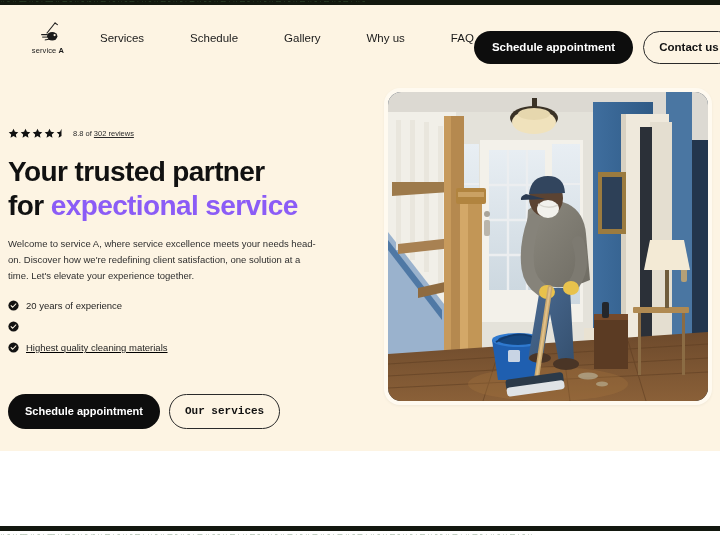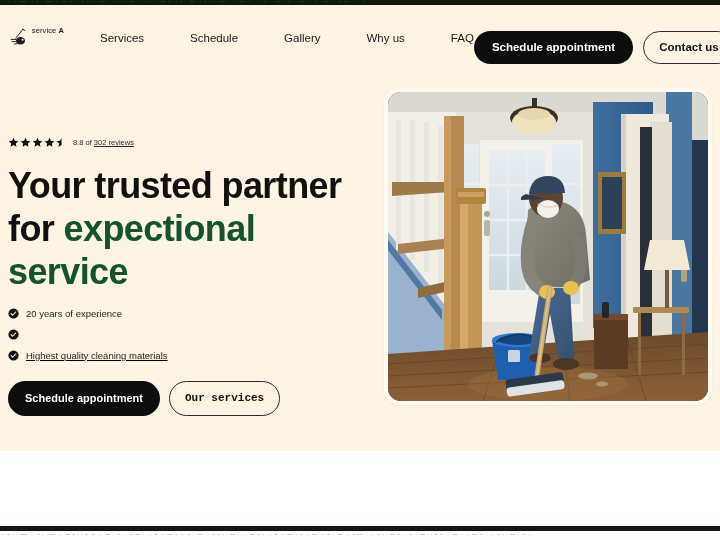--- a/index.html
+++ b/index.html
@@ -86,21 +86,22 @@
     height: 65px;
     z-index: 10;
     display: flex;
     align-items: center;
     padding: 0 12px 0 8px;
   }
 
   .logo {
     width: 56px;
     display: flex;
-    align-items: flex-start;
+    flex-direction: column;
+    align-items: flex-end;
     justify-content: center;
     gap: 1px;
     flex: none;
   }
   .logo-mark { width: 26px; height: 24px; display: block; }
   .logo-text {
     font-size: 7.5px;
     color: #1b1b1b;
     letter-spacing: .1px;
     white-space: nowrap;
@@ -159,50 +160,49 @@
     top: 128px;
     width: 345px;
     z-index: 12;
   }
 
   .rating-row {
     display: flex;
     align-items: center;
     gap: 6px;
     margin-bottom: 16px;
-    margin-top: 9px;
   }
   .stars { display: flex; align-items: center; gap: 1px; }
   .stars svg { display: block; }
   .rating-text {
     font-size: 7.5px;
     color: #2a2a2a;
     white-space: nowrap;
   }
   .rating-text .u { text-decoration: underline; }
 
   .headline {
-    font-size: 36px;
+    font-size: 28px;
     line-height: 1.2;
     font-weight: 700;
     letter-spacing: -0.6px;
     color: #111111;
     margin-bottom: 14px;
   }
-  .headline .accent { color: #14532d; }
+  .headline .accent { color: #8b5cf6; }
 
   .lede {
     font-size: 9.5px;
     line-height: 1.65;
     color: #2f2f2f;
     width: 312px;
     margin-bottom: 17px;
   }
 
-  .feature-list { list-style: none; }
+  .feature-list { list-style: none; margin-bottom: 21px; }
   .feature-item {
     display: flex;
     align-items: center;
     gap: 7px;
     margin-bottom: 10px;
   }
   .feature-item:last-child { margin-bottom: 0; text-decoration: underline; }
   .check-icon { width: 11px; height: 11px; flex: none; display: block; }
   .feature-text { font-size: 9.5px; color: #1f1f1f; }
 
@@ -307,20 +307,21 @@
         <span>8.8 of</span>
         <span class="u">302 reviews</span>
       </div>
     </div>
 
     <h1 class="headline">
       <span>Your trusted partner</span><br>
       <span>for </span><span class="accent">expectional service</span>
     </h1>
 
+    <p class="lede">Welcome to service A, where service excellence meets your needs head-on. Discover how we're redefining client satisfaction, one solution at a time. Let's elevate your experience together.</p>
 
     <ul class="feature-list">
       <li class="feature-item">
         <svg class="check-icon" viewBox="0 0 20 20">
             <circle cx="10" cy="10" r="9.3" fill="#121212"></circle>
             <path d="M5.6 10.3l2.9 2.9 5.8-6" stroke="#fdf4e3" stroke-width="1.9" fill="none" stroke-linecap="round" stroke-linejoin="round"></path>
           </svg>
         <span class="feature-text">20 years of experience</span>
       </li>
       <li class="feature-item">

